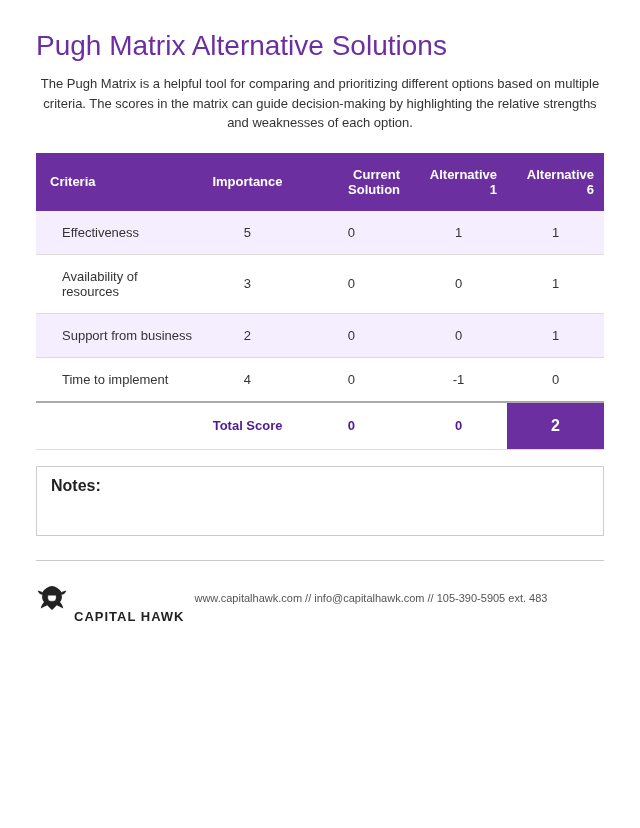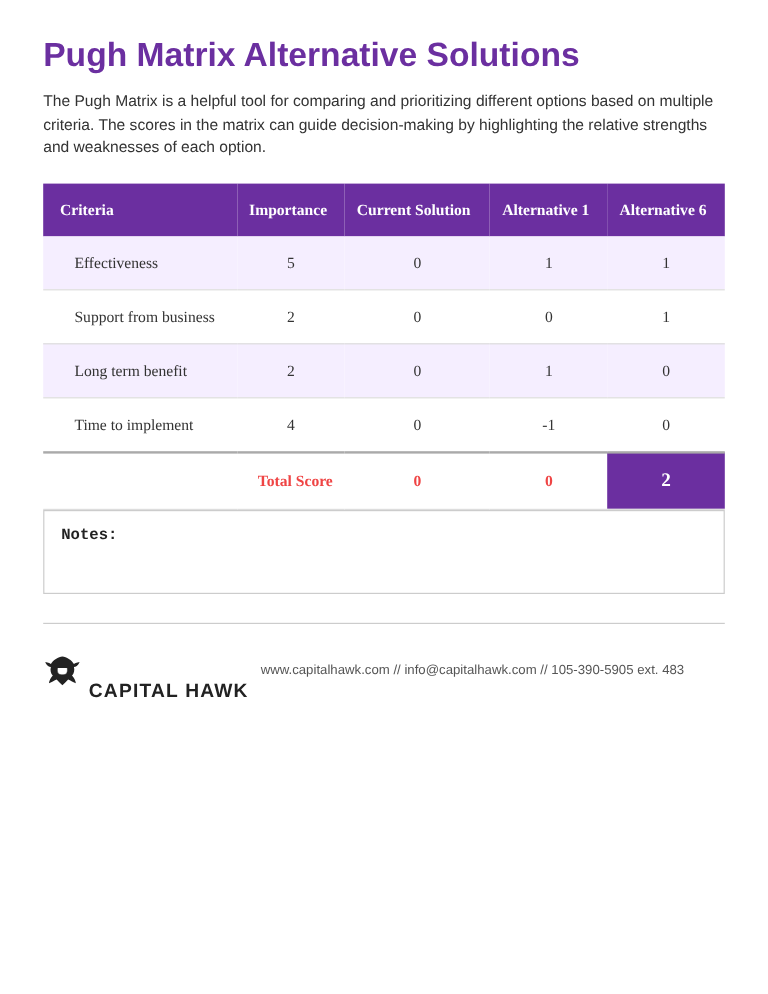--- a/index.html
+++ b/index.html
@@ -7,42 +7,43 @@
       font-family: Arial, sans-serif;
       background: #fff;
       width: 640px;
       min-height: 828px;
       padding: 30px 36px 20px 36px;
       color: #222;
     }
     h1 {
       font-size: 28px;
       color: #6b2fa0;
-      font-weight: 700;
+      font-weight: 400;
       margin-bottom: 12px;
     }
     .description {
       font-size: 13px;
       color: #333;
       line-height: 1.5;
       margin-bottom: 20px;
+      text-align: center;
     }
     table {
       width: 100%;
       border-collapse: collapse;
       font-size: 13px;
-      font-family: Liberation Serif, serif;
+      margin-bottom: 16px;
     }
     thead tr {
       background-color: #6b2fa0;
       color: #fff;
     }
     thead th {
       padding: 14px 10px;
-      text-align: left;
+      text-align: right;
       font-weight: 600;
     }
     thead th:first-child {
       text-align: left;
       padding-left: 14px;
     }
     tbody tr {
       border-bottom: 1px solid #ddd;
     }
     tbody tr:nth-child(odd) {
@@ -59,57 +60,56 @@
     tbody td:first-child {
       text-align: left;
       padding-left: 26px;
     }
     .total-row {
       background-color: #fff !important;
       border-top: 2px solid #aaa;
     }
     .total-row td {
       font-weight: 700;
-      color: #ef4444;
+      color: #4c1d95;
     }
     .total-row .total-label {
       text-align: right;
       padding-right: 10px;
     }
     .total-row .alt2-total {
       background-color: #6b2fa0;
       color: #fff;
       font-weight: 700;
       font-size: 16px;
     }
     .notes-section {
       border: 1px solid #ccc;
       padding: 10px 14px 40px 14px;
       margin-bottom: 24px;
     }
     .notes-label {
       font-weight: 700;
-      font-size: 13px;
-      font-family: Liberation Mono, monospace;
+      font-size: 16px;
     }
     .footer {
       border-top: 1px solid #ccc;
       padding-top: 12px;
       display: flex;
       align-items: center;
       gap: 10px;
     }
     .footer-logo {
       display: flex;
       align-items: center;
       gap: 6px;
     }
     .footer-logo-text {
       font-weight: 700;
-      font-size: 16px;
+      font-size: 13px;
       letter-spacing: 1px;
       color: #222;
       margin-top: 36px;
     }
     .footer-info {
       font-size: 11px;
       color: #555;
     }
     
     .eagle-icon {
@@ -136,32 +136,32 @@
   <tbody id="table-body">
 
   <tr>
         <td>Effectiveness</td>
         <td>5</td>
         <td>0</td>
         <td>1</td>
         <td>1</td>
       </tr>
       <tr>
+        <td>Availability of resources</td>
+        <td>3</td>
+        <td>0</td>
+        <td>0</td>
+        <td>1</td>
+      </tr>
+      <tr>
         <td>Support from business</td>
         <td>2</td>
         <td>0</td>
         <td>0</td>
         <td>1</td>
-      </tr>
-      <tr>
-        <td>Long term benefit</td>
-        <td>2</td>
-        <td>0</td>
-        <td>1</td>
-        <td>0</td>
       </tr>
       <tr>
         <td>Time to implement</td>
         <td>4</td>
         <td>0</td>
         <td>-1</td>
         <td>0</td>
       </tr>
       <tr class="total-row">
         <td></td>

